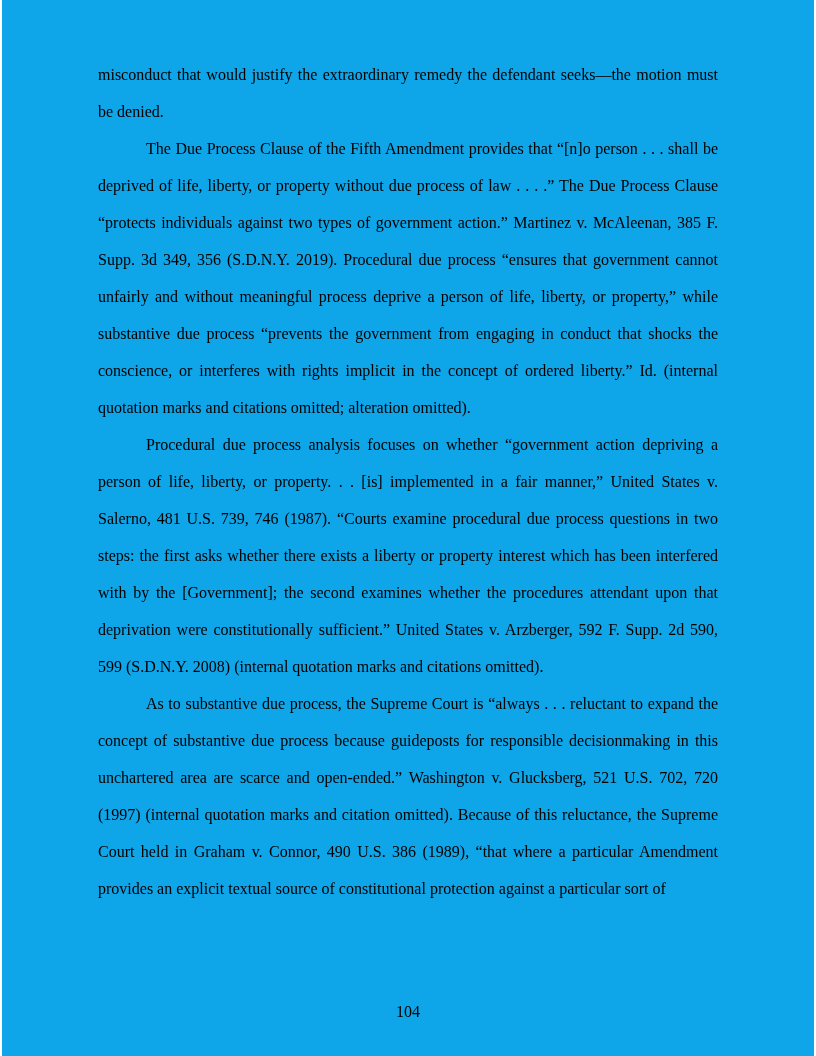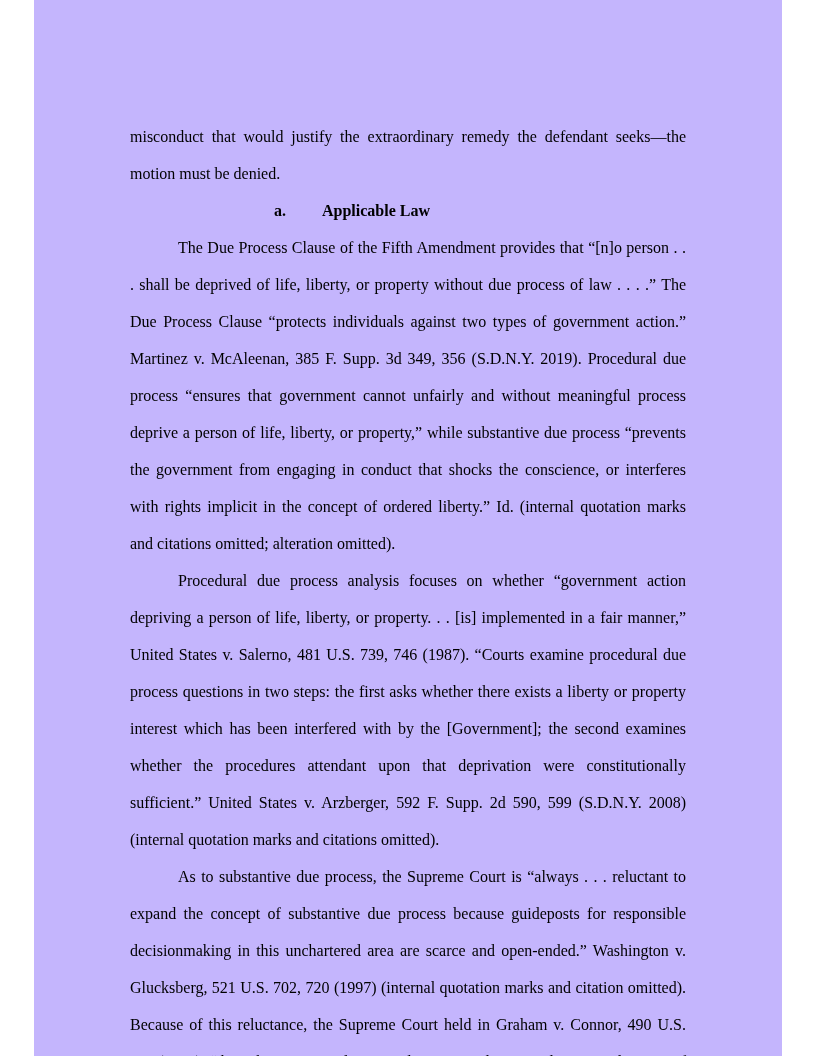--- a/index.html
+++ b/index.html
@@ -2,26 +2,26 @@
 <html><head>
 <meta charset="utf-8">
 <style>
   html, body {
     margin: 0;
     padding: 0;
     background: #ffffff;
   }
   .page {
     position: relative;
-    width: 748px;
+    width: 812px;
     height: 1056px;
     margin: 0 auto;
-    background: #c4b5fd;
+    background: #0ea5e9;
     box-sizing: border-box;
-    padding: 118px 96px 0 96px;
+    padding: 56px 96px 0 96px;
     font-family: "Liberation Serif", "DejaVu Serif", serif;
     font-size: 16px;
     line-height: 37px;
     color: #000000;
   }
   .para {
     margin: 0;
     text-align: justify;
   }
   .para.indent {
@@ -51,24 +51,22 @@
     line-height: 20px;
   }
 </style>
 </head>
 <body>
 
 <div class="page">
 
   <p class="para">misconduct that would justify the extraordinary remedy the defendant seeks—the motion must be denied.</p>
 
-  <h3 class="heading">
-    <span class="heading-label">a.</span><span class="heading-title">Applicable Law</span>
-  </h3>
 
   <div id="paragraphs">
       <p class="para indent"><span>The Due Process Clause of the Fifth Amendment provides that “[n]o person . . . shall be deprived of life, liberty, or property without due process of law . . . .”  The Due Process Clause “protects individuals against two types of government action.”  </span><span class="italic">Martinez v. McAleenan</span><span>, 385 F. Supp. 3d 349, 356 (S.D.N.Y. 2019).  Procedural due process “ensures that government cannot unfairly and without meaningful process deprive a person of life, liberty, or property,” while substantive due process “prevents the government from engaging in conduct that shocks the conscience, or interferes with rights implicit in the concept of ordered liberty.”  </span><span class="italic">Id.</span><span> (internal quotation marks and citations omitted; alteration omitted).</span></p>
       <p class="para indent"><span>Procedural due process analysis focuses on whether “government action depriving a person of life, liberty, or property. . . [is] implemented in a fair manner,” </span><span class="italic">United States v. Salerno</span><span>, 481 U.S. 739, 746 (1987).  “Courts examine procedural due process questions in two steps: the first asks whether there exists a liberty or property interest which has been interfered with by the [Government]; the second examines whether the procedures attendant upon that deprivation were constitutionally sufficient.”  </span><span class="italic">United States v. Arzberger</span><span>, 592 F. Supp. 2d 590, 599 (S.D.N.Y. 2008) (internal quotation marks and citations omitted).</span></p>
       <p class="para indent"><span>As to substantive due process, the Supreme Court is “always . . . reluctant to expand the concept of substantive due process because guideposts for responsible decisionmaking in this unchartered area are scarce and open-ended.”  </span><span class="italic">Washington v. Glucksberg</span><span>, 521 U.S. 702, 720 (1997) (internal quotation marks and citation omitted).  Because of this reluctance, the Supreme Court held in </span><span class="italic">Graham v. Connor</span><span>, 490 U.S. 386 (1989), “that where a particular Amendment provides an explicit textual source of constitutional protection against a particular sort of</span></p>
     </div>
 
+  <div class="page-number">104</div>
 
 </div>
 
 </body></html>

